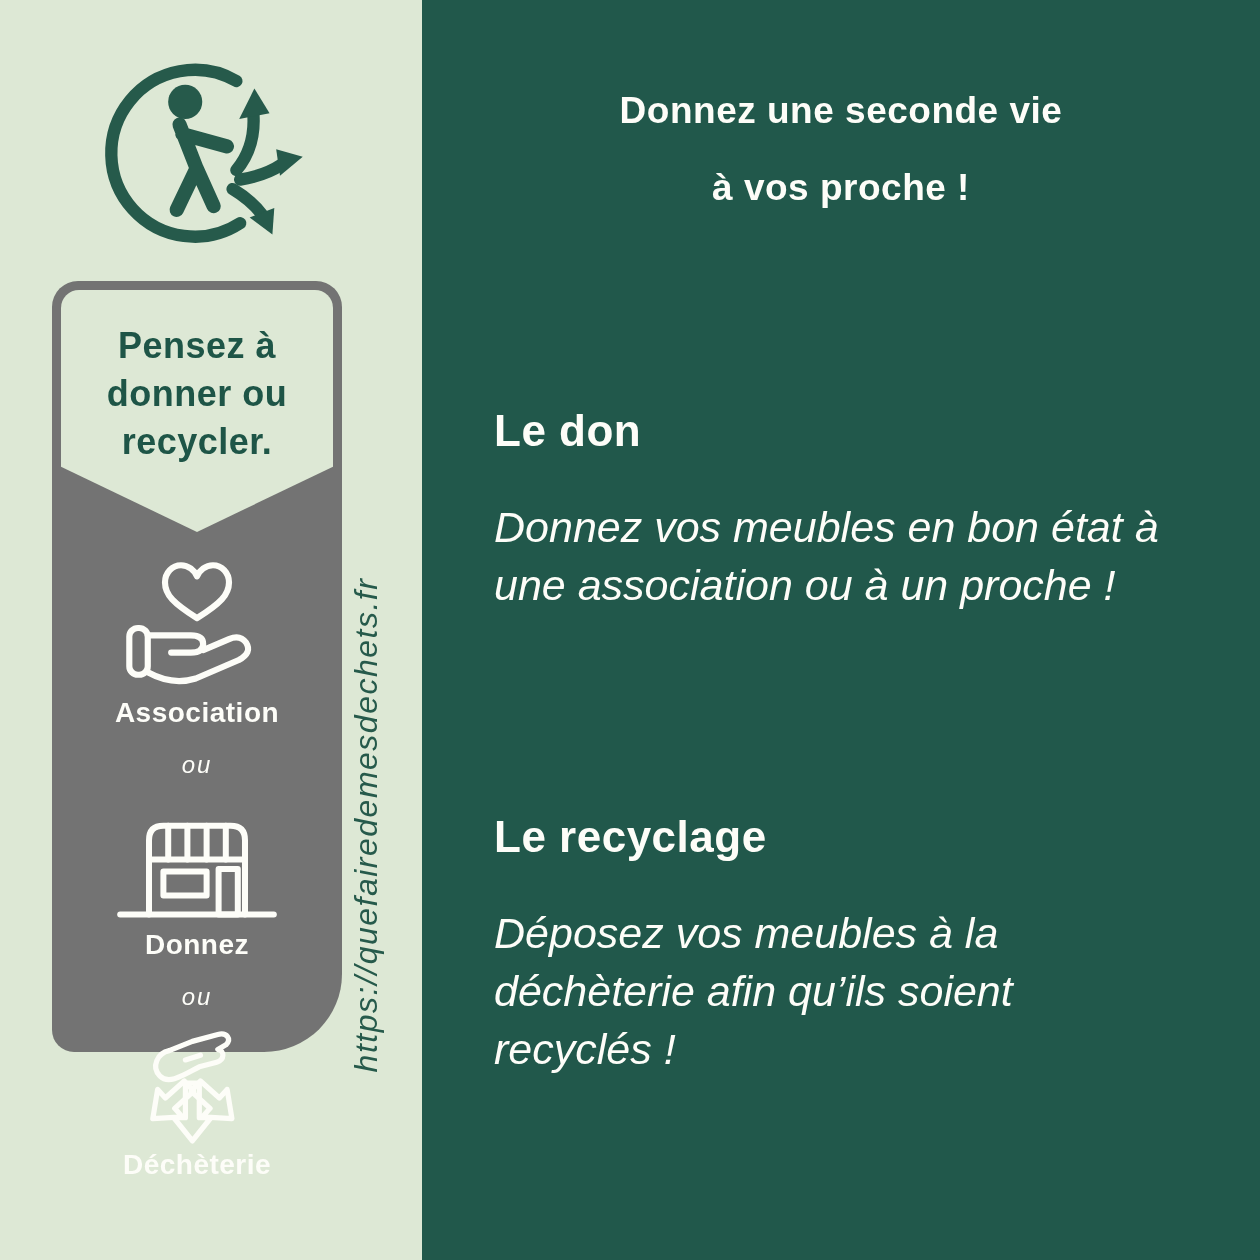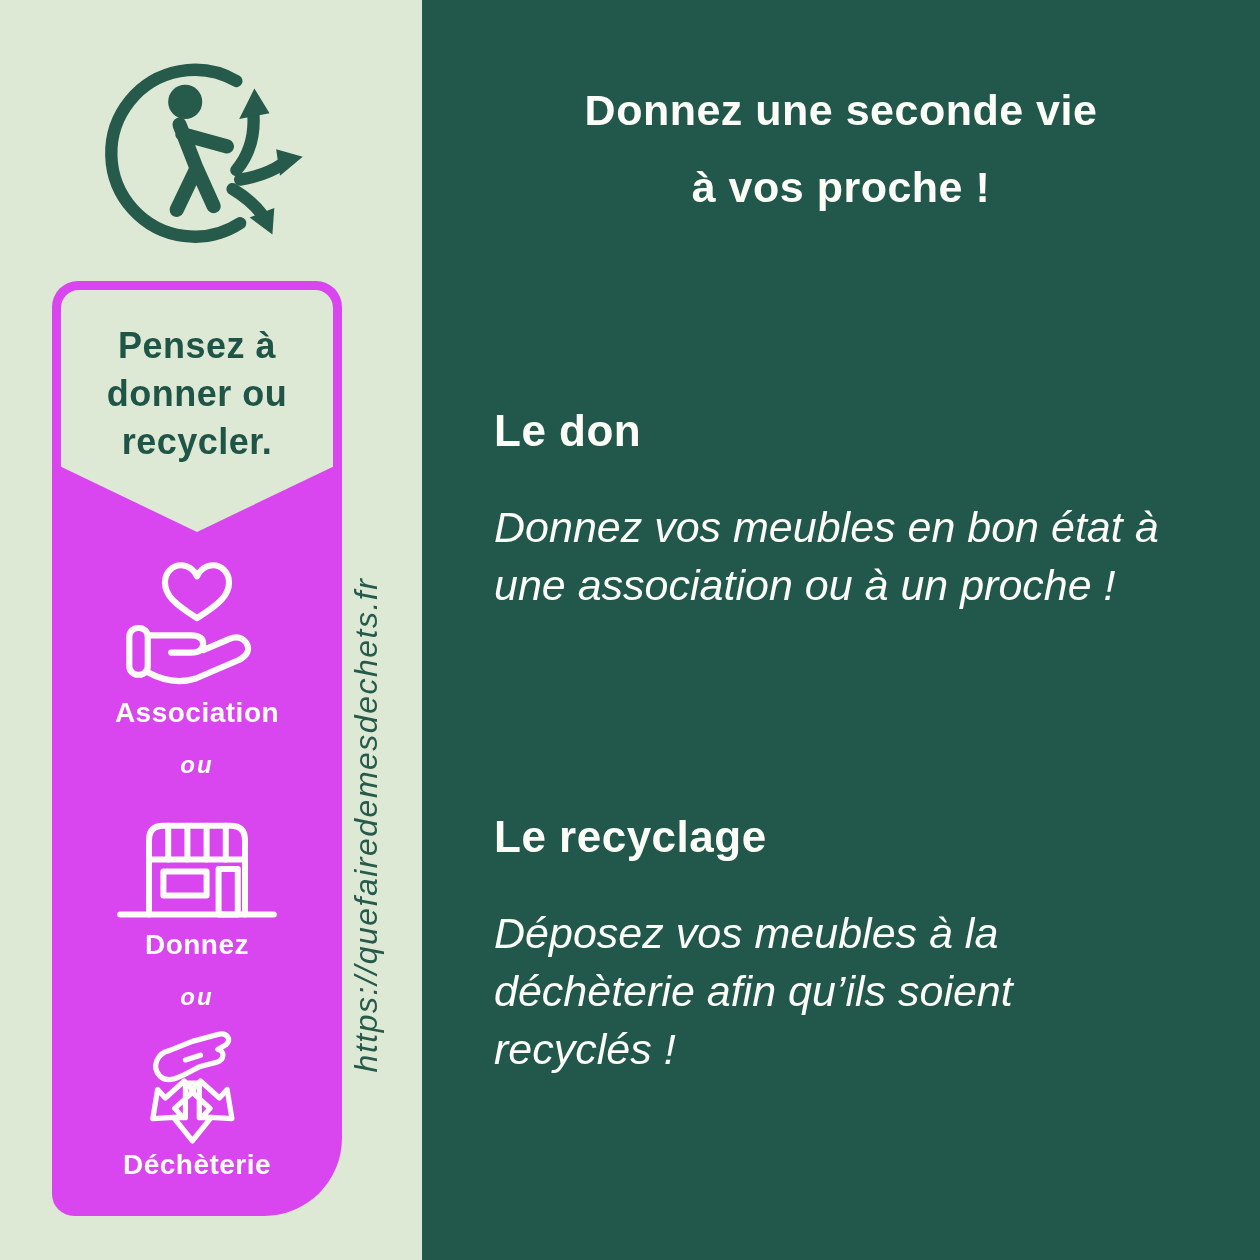--- a/index.html
+++ b/index.html
@@ -12,37 +12,37 @@
 
   
   .left-panel{
     position:absolute;left:0;top:0;width:422px;height:1260px;
     background:#dde8d5;
   }
   .triman{
     position:absolute;left:98px;top:50px;width:218px;height:208px;
   }
   .column{
-    position:absolute;left:52px;top:281px;width:290px;height:935px;
-    background:#d946ef;
+    position:absolute;left:52px;top:281px;width:290px;height:771px;
+    background:#737373;
     border-radius:26px 26px 78px 22px;
   }
   .pennant{
     position:absolute;left:9px;right:9px;top:9px;height:242px;
     background:#dde8d5;
     border-radius:18px 18px 0 0;
     clip-path:polygon(0 0,100% 0,100% 73%,50% 100%,0 73%);
     text-align:center;
     padding-top:32px;box-sizing:border-box;
   }
   .pennant-line{
     font-size:36px;font-weight:700;color:#1e5547;line-height:48px;
     letter-spacing:.5px;
   }
-  .col-item{position:absolute;left:0;right:0;text-align:center;color:#fdfdf8;font-weight:bold;}
+  .col-item{position:absolute;left:0;right:0;text-align:center;color:#fdfdf8;}
   .col-icon svg{display:inline-block;}
   .col-label{font-size:28px;font-weight:700;letter-spacing:.5px;}
   .col-sep{font-size:24px;font-style:italic;letter-spacing:2px;}
   .icon-assoc{top:268px;}
   .label-assoc{top:416px;}
   .sep-1{top:470px;}
   .icon-store{top:516px;}
   .label-store{top:648px;}
   .sep-2{top:702px;}
   .icon-dech{top:744px;}
@@ -56,21 +56,21 @@
     letter-spacing:1.5px;
   }
 
   
   .right-panel{
     position:absolute;left:422px;top:0;width:838px;height:1260px;
     color:#fdfdf8;
   }
   .poster-title{
     position:absolute;left:0;right:0;top:72px;
-    text-align:center;font-weight:700;font-size:43px;line-height:77px;
+    text-align:center;font-weight:700;font-size:37px;line-height:77px;
     letter-spacing:.5px;
   }
   .section{position:absolute;left:72px;width:700px;}
   .section-don{top:406px;}
   .section-recyclage{top:812px;}
   .section-heading{font-size:44px;font-weight:700;letter-spacing:.5px;}
   .section-body{
     margin-top:42px;max-width:680px;
     font-size:43px;font-style:italic;line-height:58px;
   }

